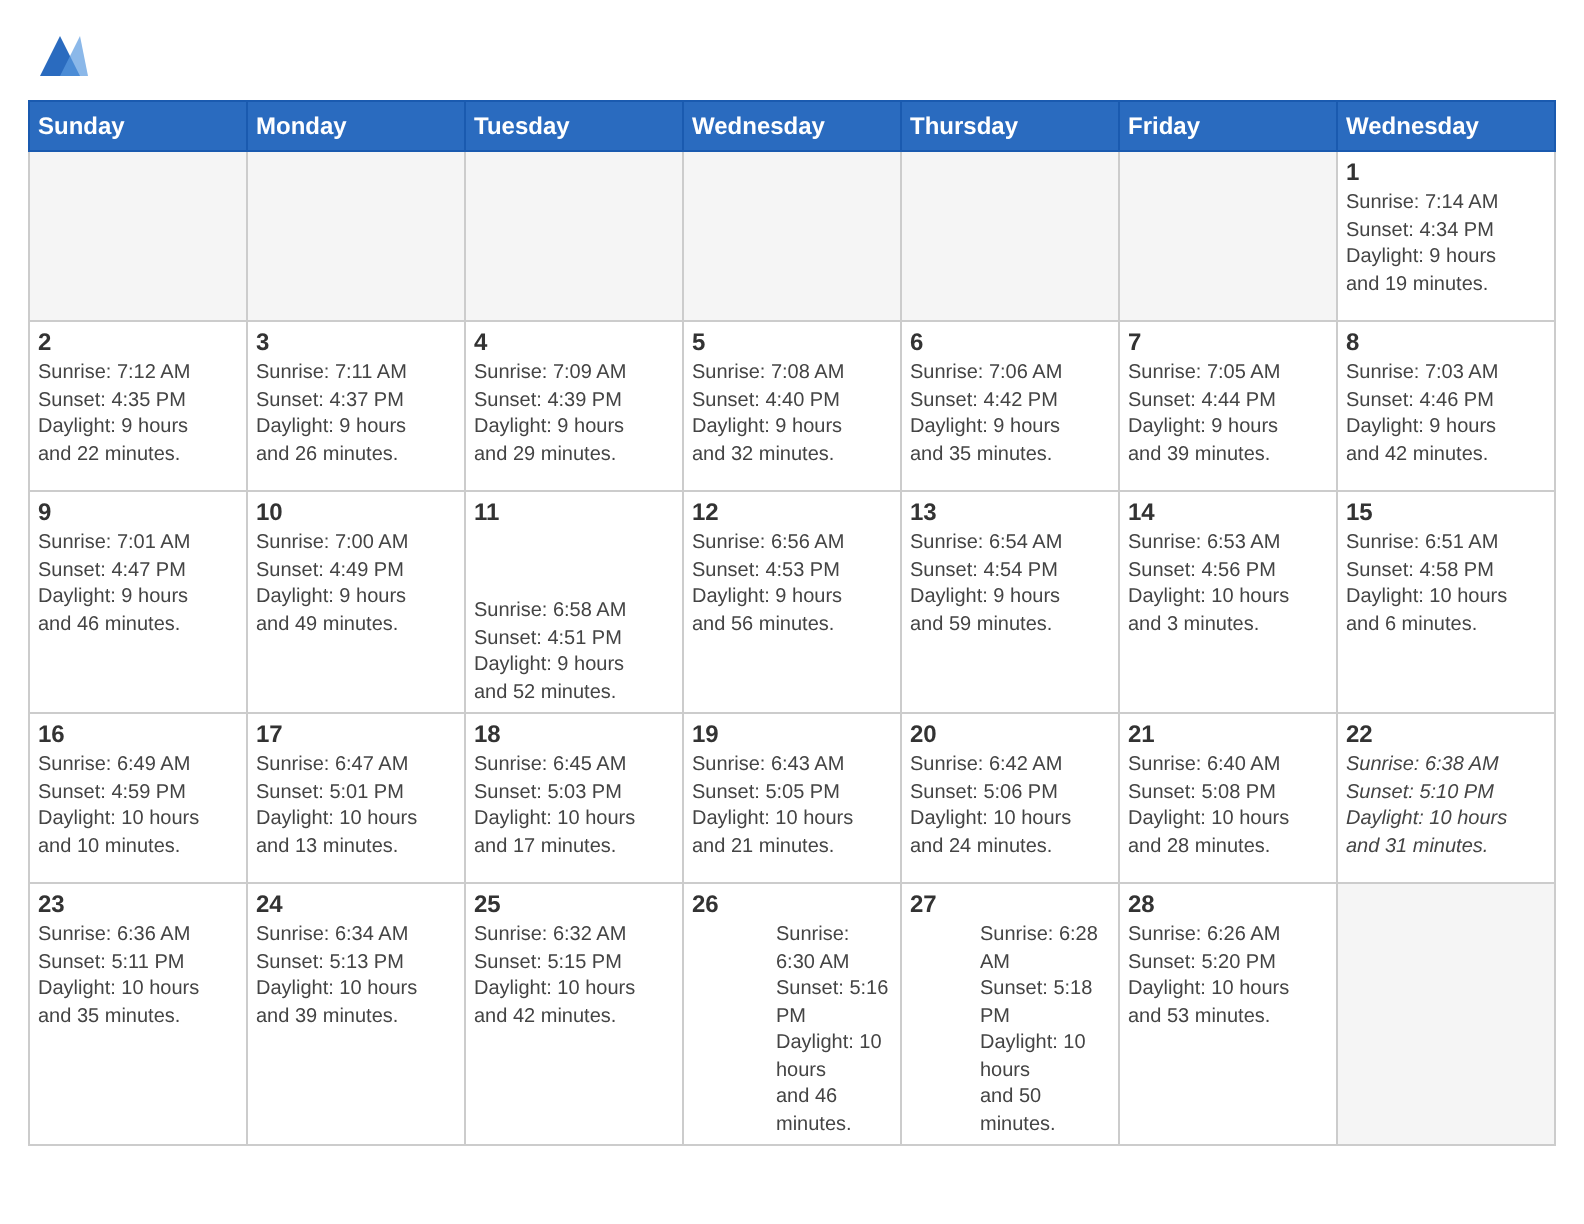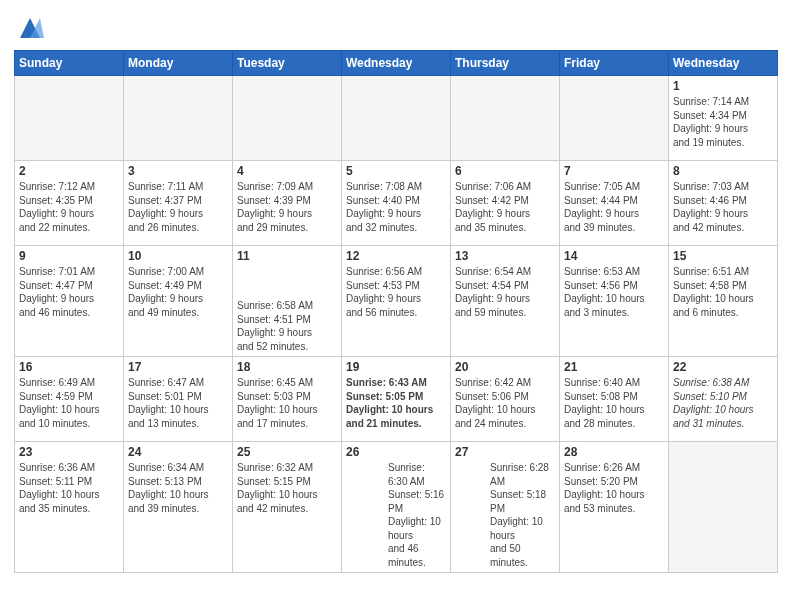--- a/index.html
+++ b/index.html
@@ -264,21 +264,21 @@
           </td>
           <td>
             <span class="day-num">18</span>
             <div class="day-info" style="white-space: pre-line;">Sunrise: 6:45 AM
 Sunset: 5:03 PM
 Daylight: 10 hours
 and 17 minutes.</div>
           </td>
           <td>
             <span class="day-num">19</span>
-            <div class="day-info" style="white-space: pre-line; font-weight: bold;">Sunrise: 6:43 AM
+            <div class="day-info" style="white-space: pre-line;">Sunrise: 6:43 AM
 Sunset: 5:05 PM
 Daylight: 10 hours
 and 21 minutes.</div>
           </td>
           <td>
             <span class="day-num">20</span>
             <div class="day-info" style="white-space: pre-line;">Sunrise: 6:42 AM
 Sunset: 5:06 PM
 Daylight: 10 hours
 and 24 minutes.</div>

